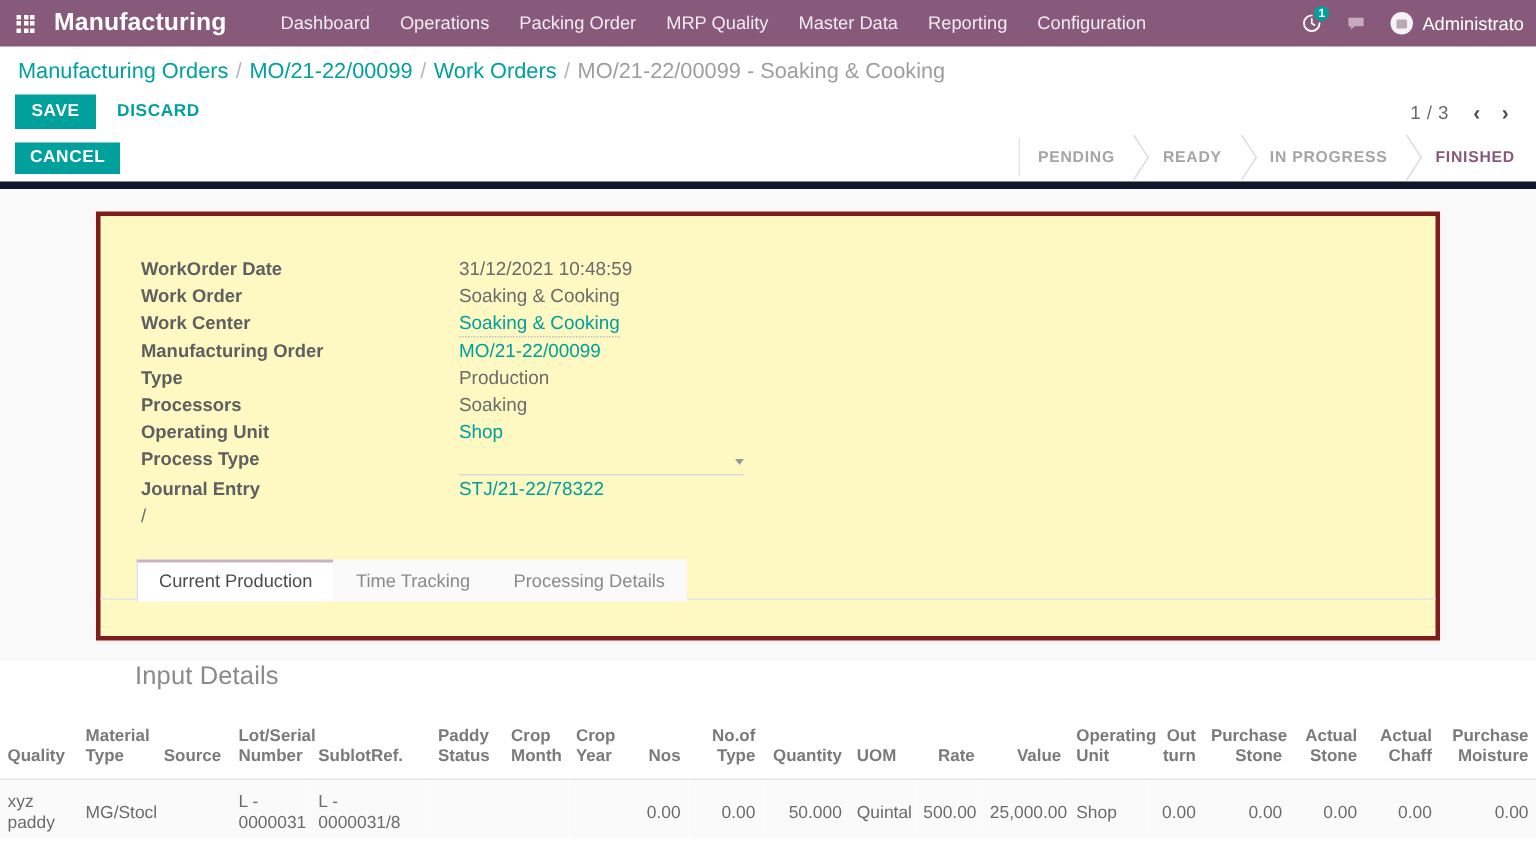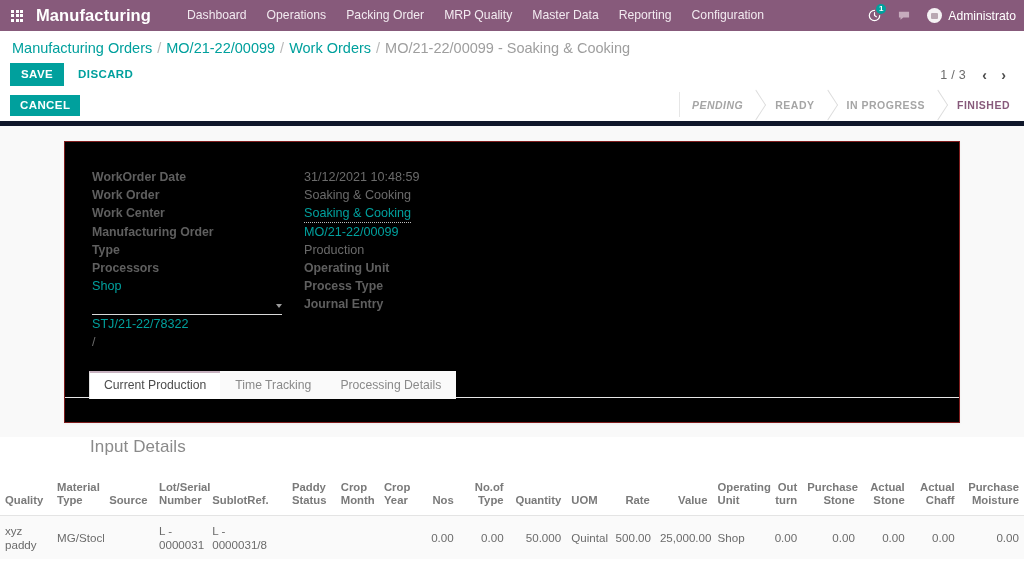--- a/index.html
+++ b/index.html
@@ -194,21 +194,21 @@
     align-items: center;
     padding: 0 14px 0 18px;
     font-size: 10.5px;
     font-weight: bold;
     letter-spacing: .5px;
     color: #a5a5a5;
     background: #fff;
     cursor: pointer;
     white-space: nowrap;
   }
-  .st-item:first-child { padding-left: 12px; font-style: italic; }
+  .st-item:first-child { padding-left: 12px; }
   .st-item::after {
     content: "";
     position: absolute;
     right: -8px;
     top: 50%;
     margin-top: -9px;
     width: 17px; height: 17px;
     border-top: 1px solid #dcdcdc;
     border-right: 1px solid #dcdcdc;
     transform: rotate(45deg) skew(12deg,12deg);
@@ -219,24 +219,24 @@
   .st-item.active { color: #875A7B; }
 
   
   .content-area {
     background: #F9F9F9;
     padding: 0;
     height: 433px;
     overflow: hidden;
   }
   .sheet {
-    background: #000000;
+    background: #fef9c3;
     margin: 15px auto 0 auto;
     width: 896px;
-    border: 1px solid #7f1d1d;
+    border: 3px solid #7f1d1d;
     box-shadow: 0 1px 3px rgba(0,0,0,.04);
     padding: 26px 24px 0 24px;
     min-height: 262px;
   }
   .form-grid {
     display: grid;
     grid-template-columns: 212px 1fr;
     row-gap: 0px;
     max-width: 414px;
     margin-left: 3px;
@@ -462,20 +462,21 @@
       <div class="f-label">Work Center</div>
       <div><span class="f-val link dotted">Soaking &amp; Cooking</span></div>
 
       <div class="f-label">Manufacturing Order</div>
       <div><span class="f-val link">MO/21-22/00099</span></div>
 
       <div class="f-label">Type</div>
       <div class="f-val">Production</div>
 
       <div class="f-label">Processors</div>
+      <div class="f-val">Soaking</div>
 
       <div class="f-label">Operating Unit</div>
       <div><span class="f-val link">Shop</span></div>
 
       <div class="f-label">Process Type</div>
       <div class="select-wrap">
         <span class="f-val"></span>
         <span class="caret"></span>
       </div>
 

